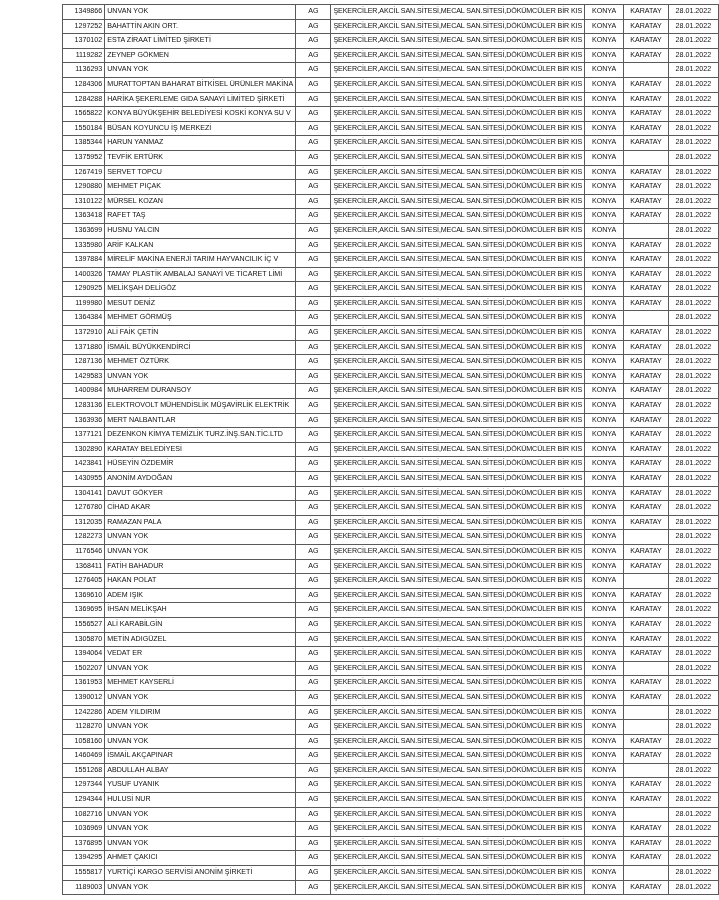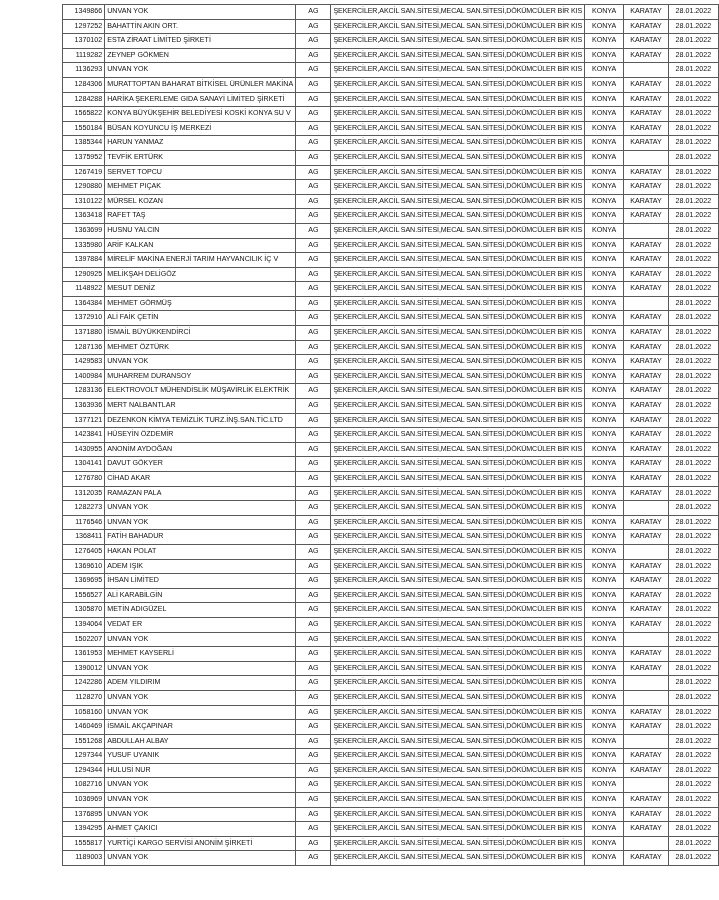--- a/index.html
+++ b/index.html
@@ -199,30 +199,39 @@
         <tr>
           <td class="c-id">1397884</td>
           <td class="c-name">MİRELİF MAKİNA ENERJİ TARIM HAYVANCILIK İÇ V</td>
           <td class="c-type">AG</td>
           <td class="c-addr">ŞEKERCİLER,AKCİL SAN.SİTESİ,MECAL SAN.SİTESİ,DÖKÜMCÜLER BİR KIS</td>
           <td class="c-city">KONYA</td>
           <td class="c-dist">KARATAY</td>
           <td class="c-date">28.01.2022</td>
         </tr>
         <tr>
+          <td class="c-id">1400326</td>
+          <td class="c-name">TAMAY PLASTİK AMBALAJ SANAYİ VE TİCARET LİMİ</td>
+          <td class="c-type">AG</td>
+          <td class="c-addr">ŞEKERCİLER,AKCİL SAN.SİTESİ,MECAL SAN.SİTESİ,DÖKÜMCÜLER BİR KIS</td>
+          <td class="c-city">KONYA</td>
+          <td class="c-dist">KARATAY</td>
+          <td class="c-date">28.01.2022</td>
+        </tr>
+        <tr>
           <td class="c-id">1290925</td>
           <td class="c-name">MELİKŞAH DELİGÖZ</td>
           <td class="c-type">AG</td>
           <td class="c-addr">ŞEKERCİLER,AKCİL SAN.SİTESİ,MECAL SAN.SİTESİ,DÖKÜMCÜLER BİR KIS</td>
           <td class="c-city">KONYA</td>
           <td class="c-dist">KARATAY</td>
           <td class="c-date">28.01.2022</td>
         </tr>
         <tr>
-          <td class="c-id">1148922</td>
+          <td class="c-id">1199980</td>
           <td class="c-name">MESUT DENİZ</td>
           <td class="c-type">AG</td>
           <td class="c-addr">ŞEKERCİLER,AKCİL SAN.SİTESİ,MECAL SAN.SİTESİ,DÖKÜMCÜLER BİR KIS</td>
           <td class="c-city">KONYA</td>
           <td class="c-dist">KARATAY</td>
           <td class="c-date">28.01.2022</td>
         </tr>
         <tr>
           <td class="c-id">1364384</td>
           <td class="c-name">MEHMET GÖRMÜŞ</td>
@@ -298,20 +307,29 @@
         <tr>
           <td class="c-id">1377121</td>
           <td class="c-name">DEZENKON KİMYA TEMİZLİK TURZ.İNŞ.SAN.TİC.LTD</td>
           <td class="c-type">AG</td>
           <td class="c-addr">ŞEKERCİLER,AKCİL SAN.SİTESİ,MECAL SAN.SİTESİ,DÖKÜMCÜLER BİR KIS</td>
           <td class="c-city">KONYA</td>
           <td class="c-dist">KARATAY</td>
           <td class="c-date">28.01.2022</td>
         </tr>
         <tr>
+          <td class="c-id">1302890</td>
+          <td class="c-name">KARATAY BELEDİYESİ</td>
+          <td class="c-type">AG</td>
+          <td class="c-addr">ŞEKERCİLER,AKCİL SAN.SİTESİ,MECAL SAN.SİTESİ,DÖKÜMCÜLER BİR KIS</td>
+          <td class="c-city">KONYA</td>
+          <td class="c-dist">KARATAY</td>
+          <td class="c-date">28.01.2022</td>
+        </tr>
+        <tr>
           <td class="c-id">1423841</td>
           <td class="c-name">HÜSEYİN ÖZDEMİR</td>
           <td class="c-type">AG</td>
           <td class="c-addr">ŞEKERCİLER,AKCİL SAN.SİTESİ,MECAL SAN.SİTESİ,DÖKÜMCÜLER BİR KIS</td>
           <td class="c-city">KONYA</td>
           <td class="c-dist">KARATAY</td>
           <td class="c-date">28.01.2022</td>
         </tr>
         <tr>
           <td class="c-id">1430955</td>
@@ -389,21 +407,21 @@
           <td class="c-id">1369610</td>
           <td class="c-name">ADEM IŞIK</td>
           <td class="c-type">AG</td>
           <td class="c-addr">ŞEKERCİLER,AKCİL SAN.SİTESİ,MECAL SAN.SİTESİ,DÖKÜMCÜLER BİR KIS</td>
           <td class="c-city">KONYA</td>
           <td class="c-dist">KARATAY</td>
           <td class="c-date">28.01.2022</td>
         </tr>
         <tr>
           <td class="c-id">1369695</td>
-          <td class="c-name">İHSAN LİMİTED</td>
+          <td class="c-name">İHSAN MELİKŞAH</td>
           <td class="c-type">AG</td>
           <td class="c-addr">ŞEKERCİLER,AKCİL SAN.SİTESİ,MECAL SAN.SİTESİ,DÖKÜMCÜLER BİR KIS</td>
           <td class="c-city">KONYA</td>
           <td class="c-dist">KARATAY</td>
           <td class="c-date">28.01.2022</td>
         </tr>
         <tr>
           <td class="c-id">1556527</td>
           <td class="c-name">ALİ KARABİLGİN</td>
           <td class="c-type">AG</td>

